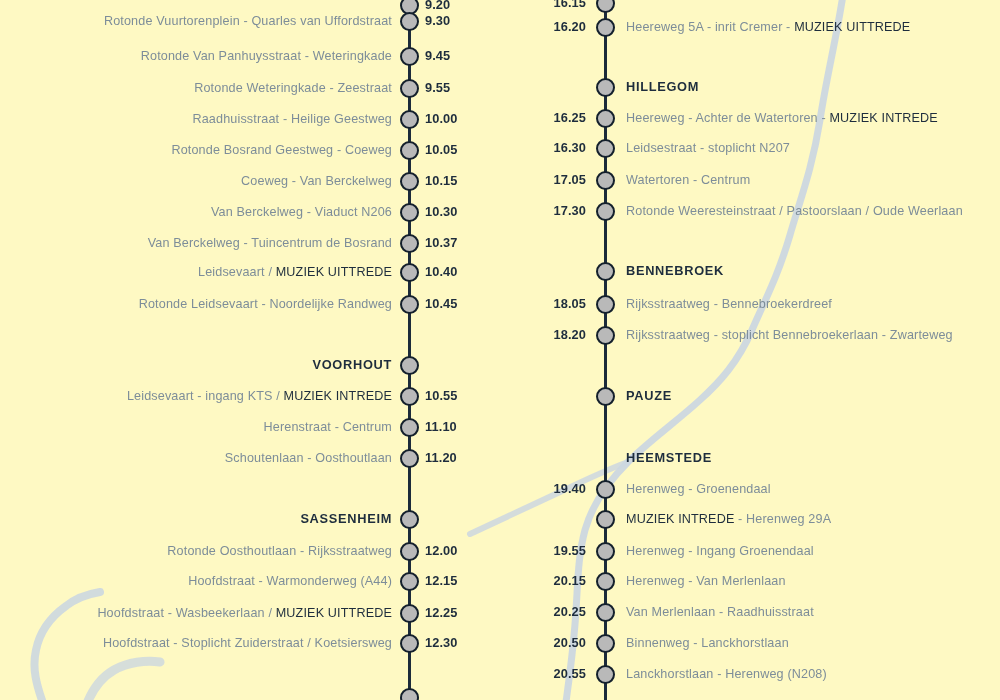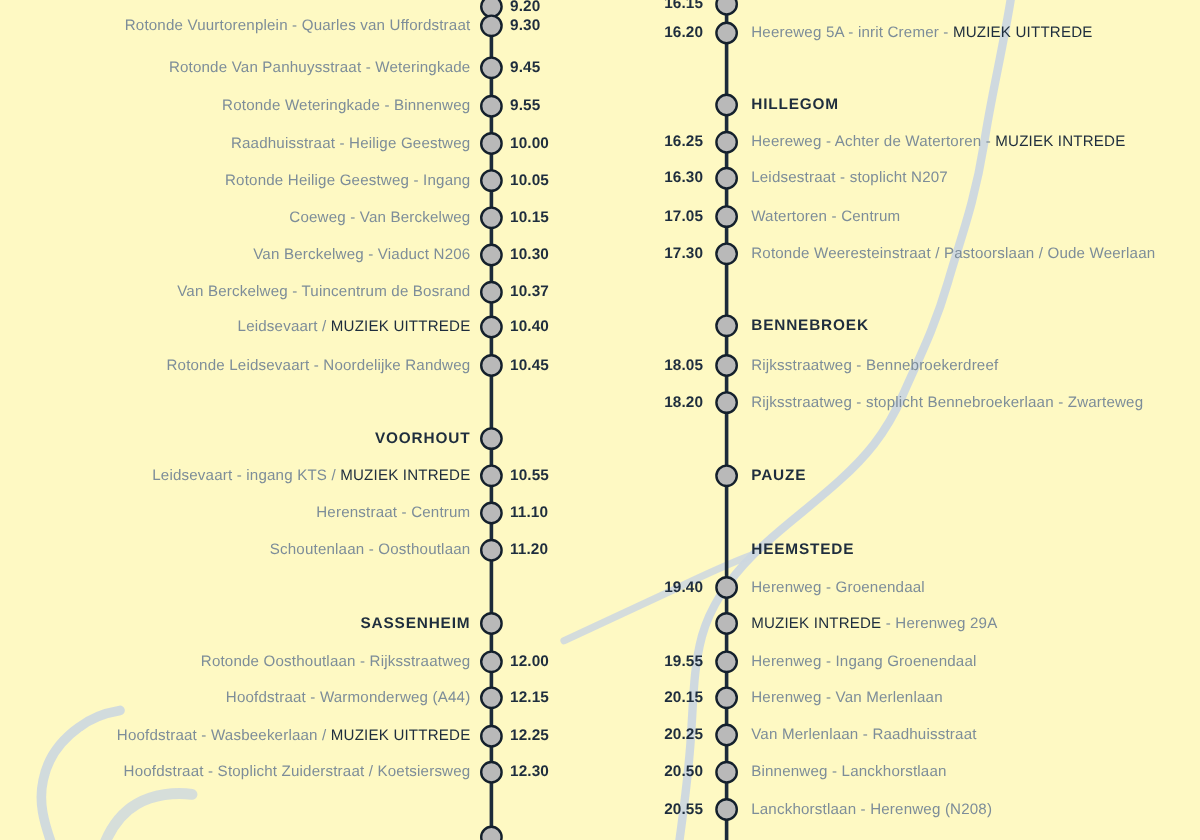--- a/index.html
+++ b/index.html
@@ -143,31 +143,31 @@
         <div class="label"><span>Rotonde Vuurtorenplein - Quarles van Uffordstraat</span></div>
       </div>
       <div class="row" style="top: 56px;">
         <div class="marker"></div>
         <div class="time">9.45</div>
         <div class="label"><span>Rotonde Van Panhuysstraat - Weteringkade</span></div>
       </div>
       <div class="row" style="top: 88px;">
         <div class="marker"></div>
         <div class="time">9.55</div>
-        <div class="label"><span>Rotonde Weteringkade - Binnenweg</span></div>
+        <div class="label"><span>Rotonde Weteringkade - Zeestraat</span></div>
       </div>
       <div class="row" style="top: 119px;">
         <div class="marker"></div>
         <div class="time">10.00</div>
         <div class="label"><span>Raadhuisstraat - Heilige Geestweg</span></div>
       </div>
       <div class="row" style="top: 150px;">
         <div class="marker"></div>
         <div class="time">10.05</div>
-        <div class="label"><span>Rotonde Heilige Geestweg - Ingang</span></div>
+        <div class="label"><span>Rotonde Bosrand Geestweg - Coeweg</span></div>
       </div>
       <div class="row" style="top: 181px;">
         <div class="marker"></div>
         <div class="time">10.15</div>
         <div class="label"><span>Coeweg - Van Berckelweg</span></div>
       </div>
       <div class="row" style="top: 212px;">
         <div class="marker"></div>
         <div class="time">10.30</div>
         <div class="label"><span>Van Berckelweg - Viaduct N206</span></div>

